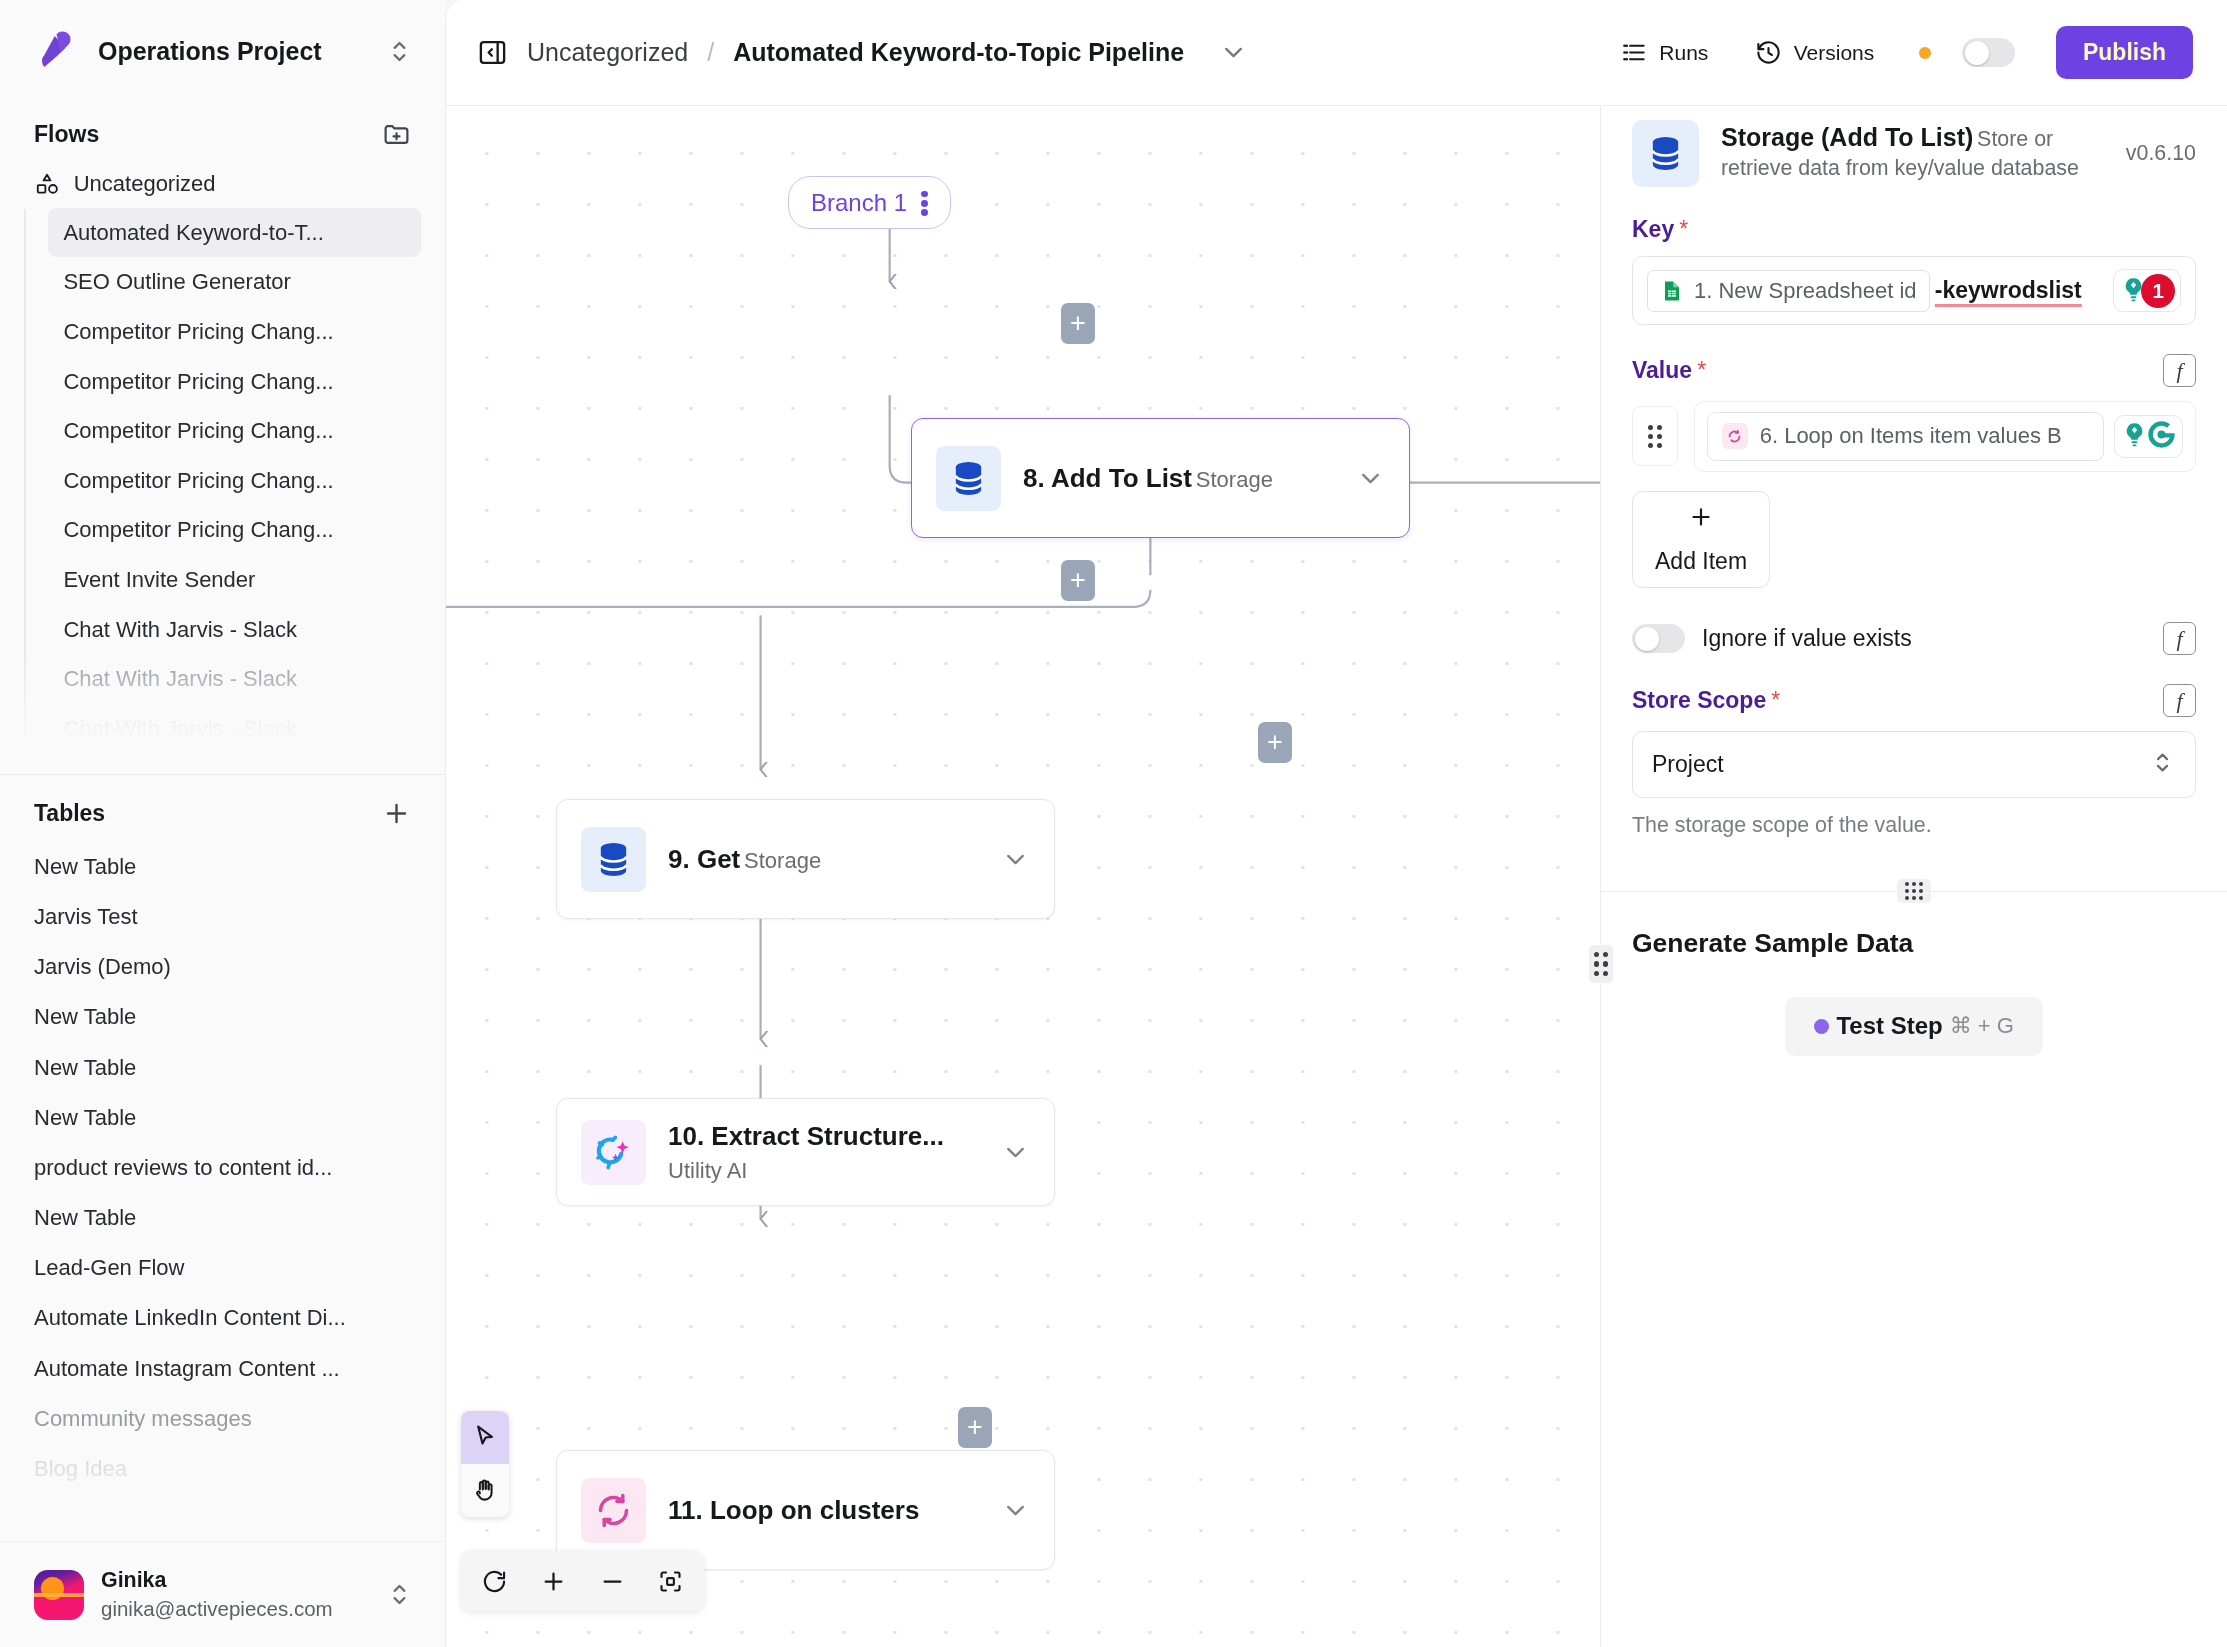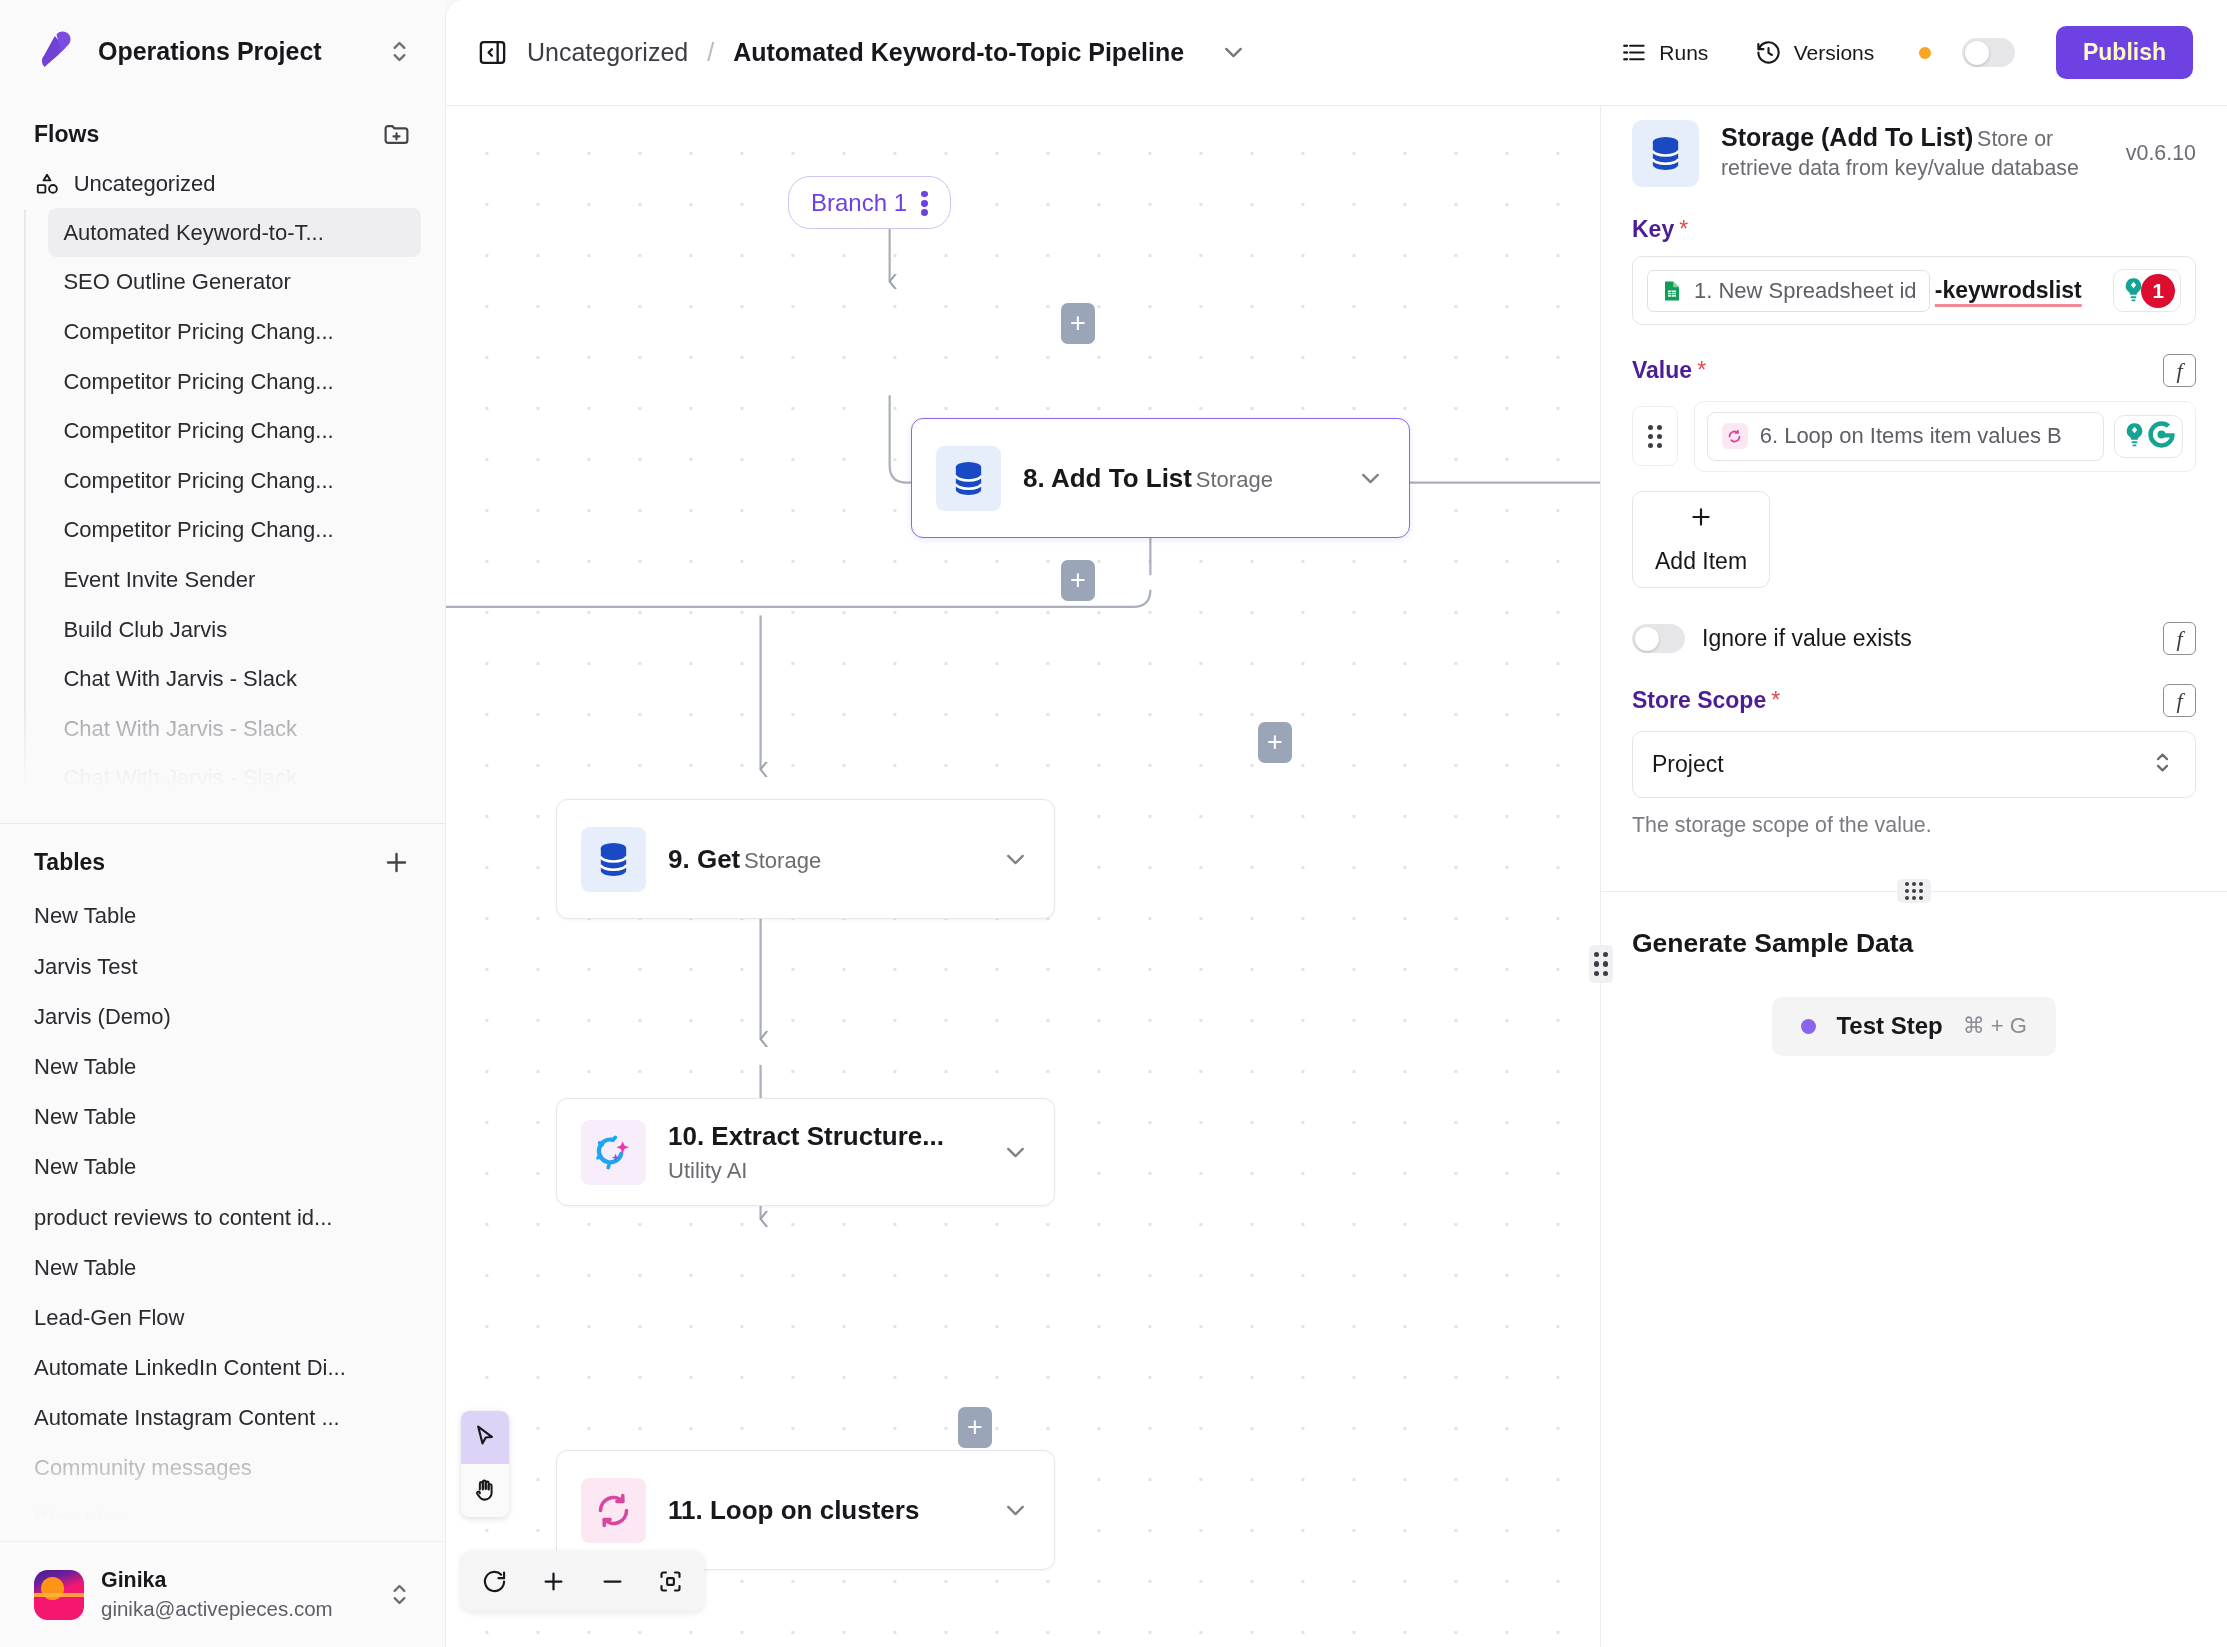--- a/index.html
+++ b/index.html
@@ -328,21 +328,21 @@
     position: absolute; left: 50%; top: -12px; transform: translateX(-50%);
     width: 34px; height: 24px; background: #f0f0f2; border-radius: 5.1px;
     display: flex; align-items: center; justify-content: center; cursor: row-resize;
   }
   .dots9 { display: grid; grid-template-columns: 4.3px 4.3px 4.3px; gap: 2.6px; }
   .dots9 i { width: 4.3px; height: 4.3px; background: #3d3e43; border-radius: 50%; }
 
   .gen-title { font-size: 26.5px; font-weight: 700; color: #17181c; padding: 36px 31px 0 31px; }
   .gen-body { display: flex; justify-content: center; padding-top: 38px; }
   .test-btn {
-    display: inline-flex; align-items: center; gap: 20px; background: #f4f4f5;
+    display: inline-flex; align-items: center; gap: 7px; background: #f4f4f5;
     border: none; border-radius: 10.3px; padding: 15.4px 29px; cursor: pointer;
     font-family: inherit;
   }
   .test-dot { width: 15.4px; height: 15.4px; border-radius: 50%; background: #8b64ec; }
   .test-label { font-size: 24px; font-weight: 700; color: #17181c; }
   .test-kbd { font-size: 22px; color: #8b8d93; }
 </style>
 </head>
 <body>
 
@@ -387,21 +387,20 @@
   <div class="fade-wrap">
     <div class="flow-list" id="flow-list">
         <div class="flow-item active">Automated Keyword-to-T...</div>
         <div class="flow-item">SEO Outline Generator</div>
         <div class="flow-item">Competitor Pricing Chang...</div>
         <div class="flow-item">Competitor Pricing Chang...</div>
         <div class="flow-item">Competitor Pricing Chang...</div>
         <div class="flow-item">Competitor Pricing Chang...</div>
         <div class="flow-item">Competitor Pricing Chang...</div>
         <div class="flow-item">Event Invite Sender</div>
-        <div class="flow-item">Build Club Jarvis</div>
         <div class="flow-item">Chat With Jarvis - Slack</div>
         <div class="flow-item" style="color: rgb(154, 156, 162);">Chat With Jarvis - Slack</div>
         <div class="flow-item" style="color: rgb(207, 208, 212);">Chat With Jarvis - Slack</div>
       </div>
   </div>
 
   <div class="divider"></div>
 
   <div class="tables-head">
     <span class="tables-head-title">Tables</span>

